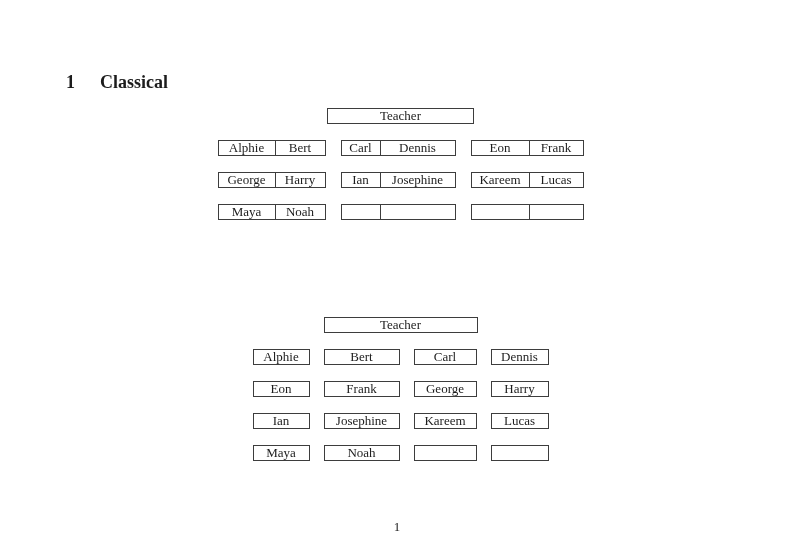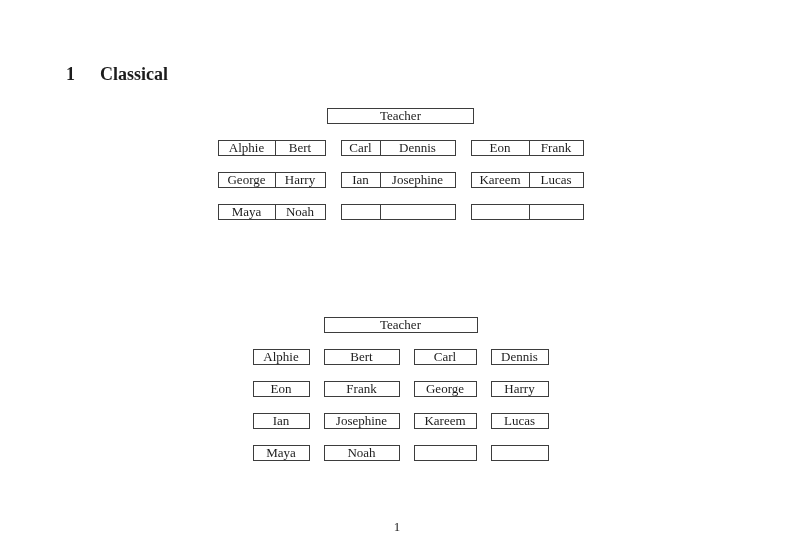--- a/index.html
+++ b/index.html
@@ -17,20 +17,21 @@
     overflow:hidden;
   }
   
   .sec-heading{
     position:absolute;
     left:66px;
     font-weight:bold;
     font-size:18px;
     line-height:20px;
     white-space:nowrap;
+    margin-top:8px;
   }
   .sec-heading .sec-num{display:inline-block;min-width:34px;}
   #heading-1{top:64px;}
   #heading-2{top:275px;}
   
   .diagram{
     position:absolute;
     left:7px;right:0;
     display:flex;
     flex-direction:column;

